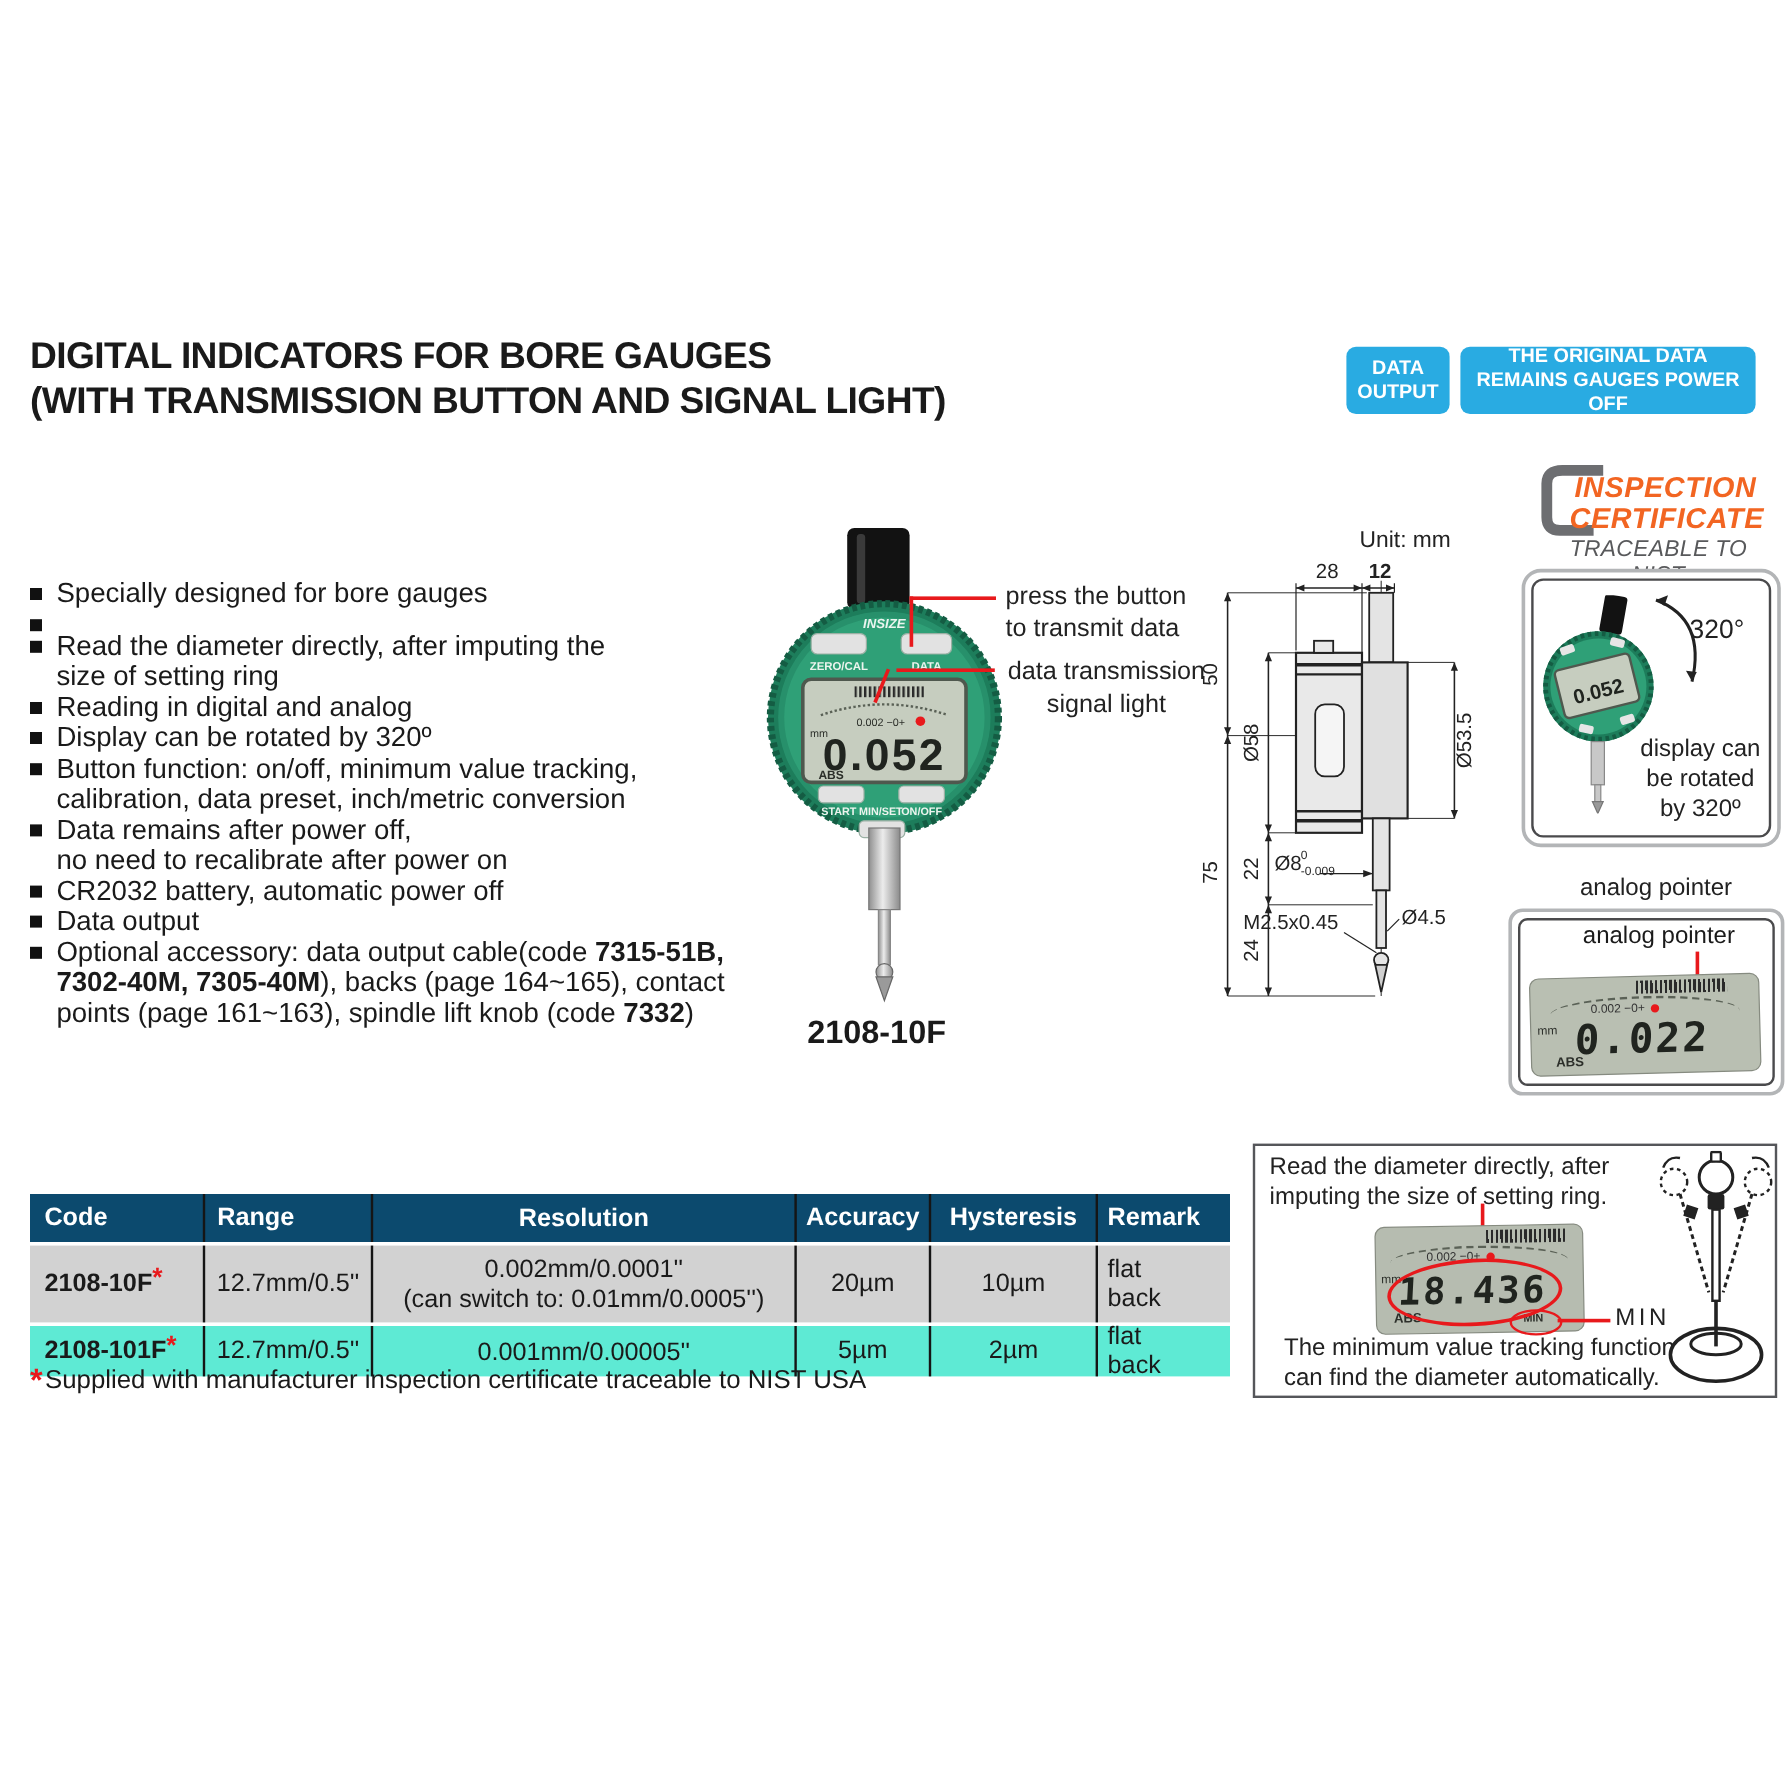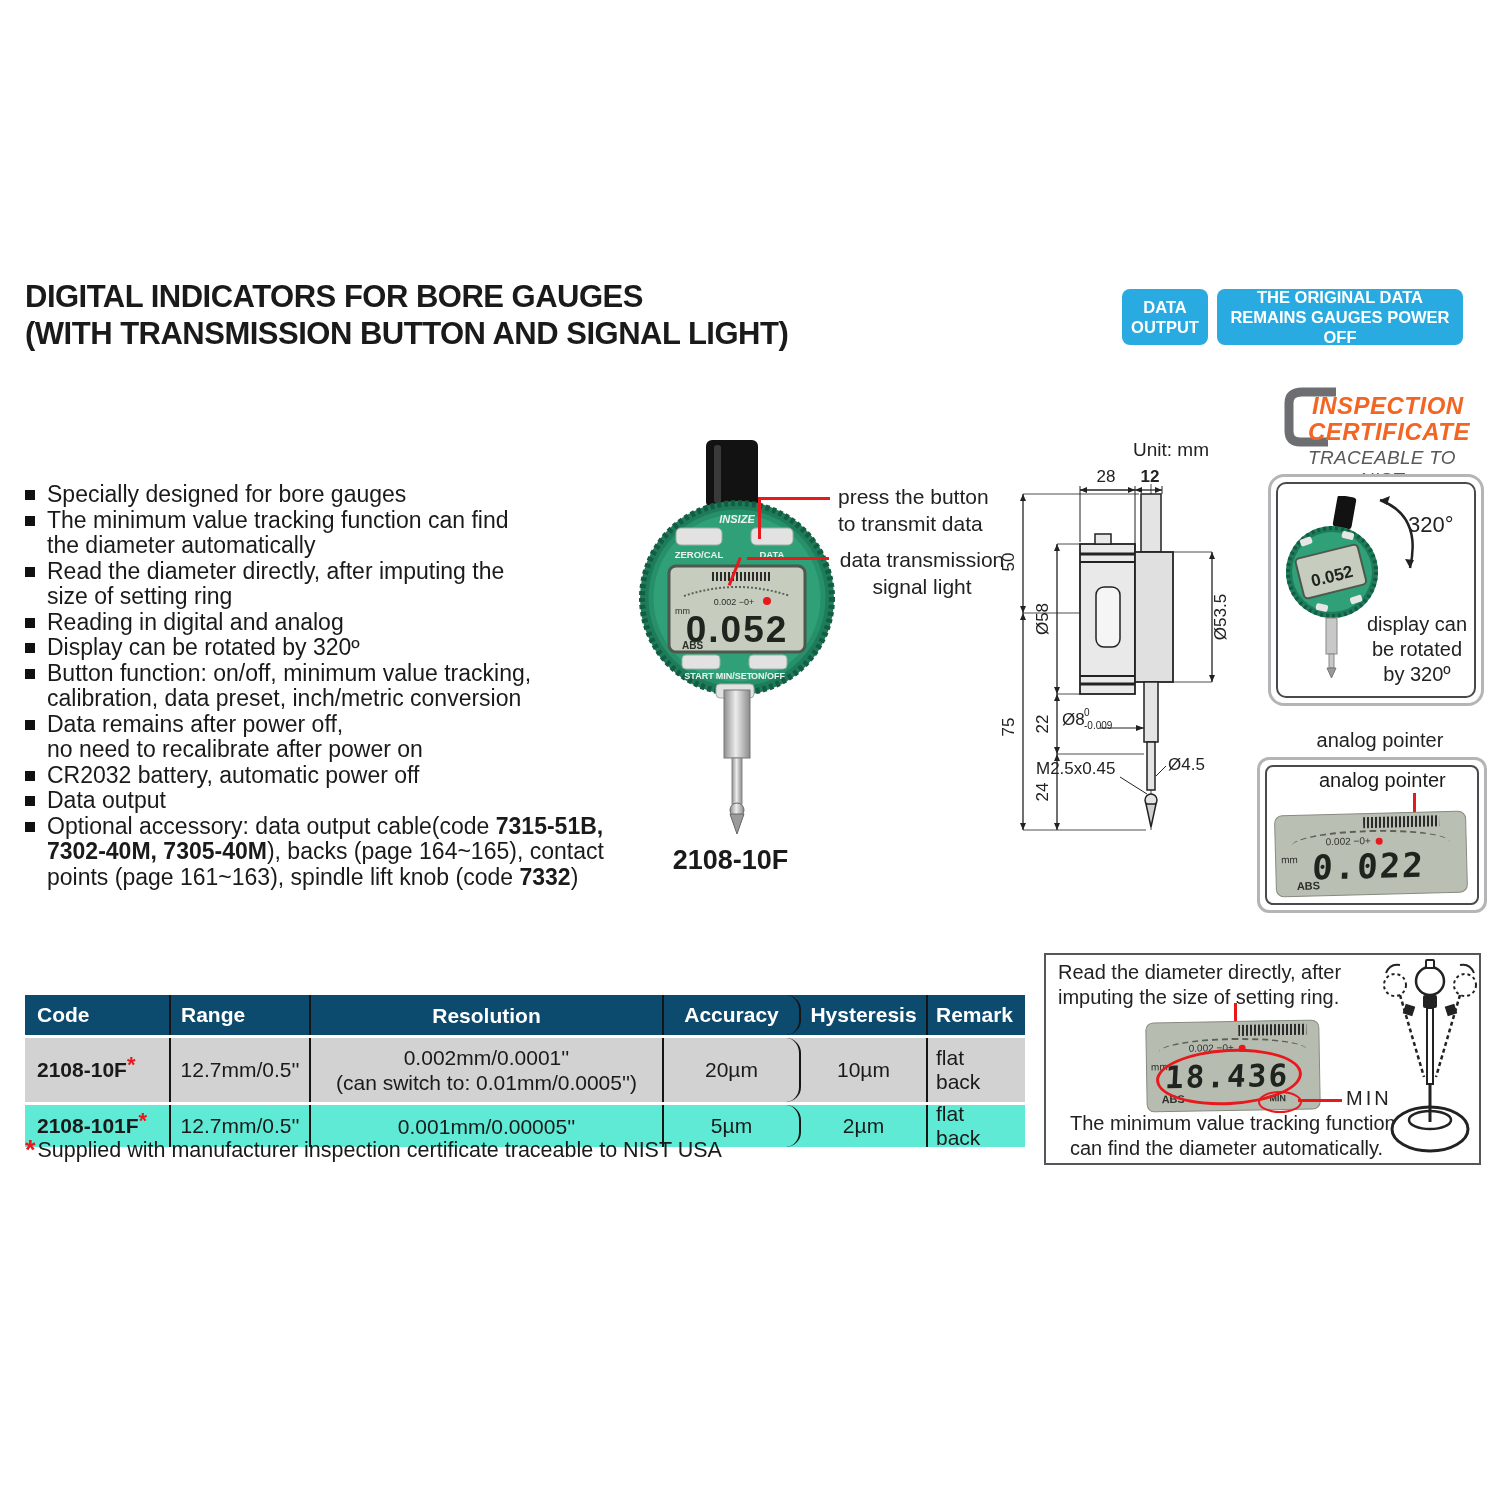--- a/index.html
+++ b/index.html
@@ -44,22 +44,22 @@
   .trow{display:flex;}
   .cell{box-sizing:border-box;border-right:2.5px solid #151515;display:flex;align-items:center;justify-content:center;
         font-size:21px;}
   .cell:last-child{border-right:none;}
   .hdr{background:#0c4a6e;color:#fff;font-weight:bold;height:40px;}
   .r1{background:#D2D2D2;height:64px;margin-top:3px;}
   .r2{background:#5eead4;height:42px;margin-top:3px;}
   .c0{width:146px;justify-content:flex-start;padding-left:12px;}
   .c1{width:140px;}
   .c2{width:353px;flex-direction:column;line-height:25px;}
-  .c3{width:137px;border-radius:15px;}
-  .c4{width:127px;}
+  .c3{width:112px;}
+  .c4{width:139px;}
   .c5{width:86px;justify-content:flex-start;padding-left:8px;}
   .hdr .c1{justify-content:flex-start;padding-left:10px;}
   .code{font-weight:bold;}
   .star{color:#E8191C;font-weight:bold;position:relative;top:-5px;font-size:22px;}
   .footnote{left:25px;top:1138px;font-size:21.5px;display:flex;}
   .footstar{color:#E8191C;font-weight:bold;font-size:27px;margin-right:2px;position:relative;top:-3px;}
   
   .minbox{left:1044px;top:953px;width:437px;height:212px;border:2.5px solid #55565a;box-sizing:border-box;}
   .mintext{position:absolute;font-size:20px;line-height:25px;color:#222;}
   .redellipse{position:absolute;border:3px solid #E8191C;border-radius:50%;}
@@ -87,21 +87,20 @@
     <div>REMAINS GAUGES POWER OFF</div>
   </div>
 
   <div class="abs features">
     <div class="bullet">
         <span class="sq"></span>
         <span>Specially designed for bore gauges</span>
       </div>
     <div class="bullet">
         <span class="sq"></span>
-        <span><span>The minimum value tracking function can find</span><br><span>the diameter automatically</span></span>
       </div>
     <div class="bullet">
         <span class="sq"></span>
         <span><span>Read the diameter directly, after imputing the</span><br><span>size of setting ring</span></span>
       </div>
     <div class="bullet">
         <span class="sq"></span>
         <span>Reading in digital and analog</span>
       </div>
     <div class="bullet">

